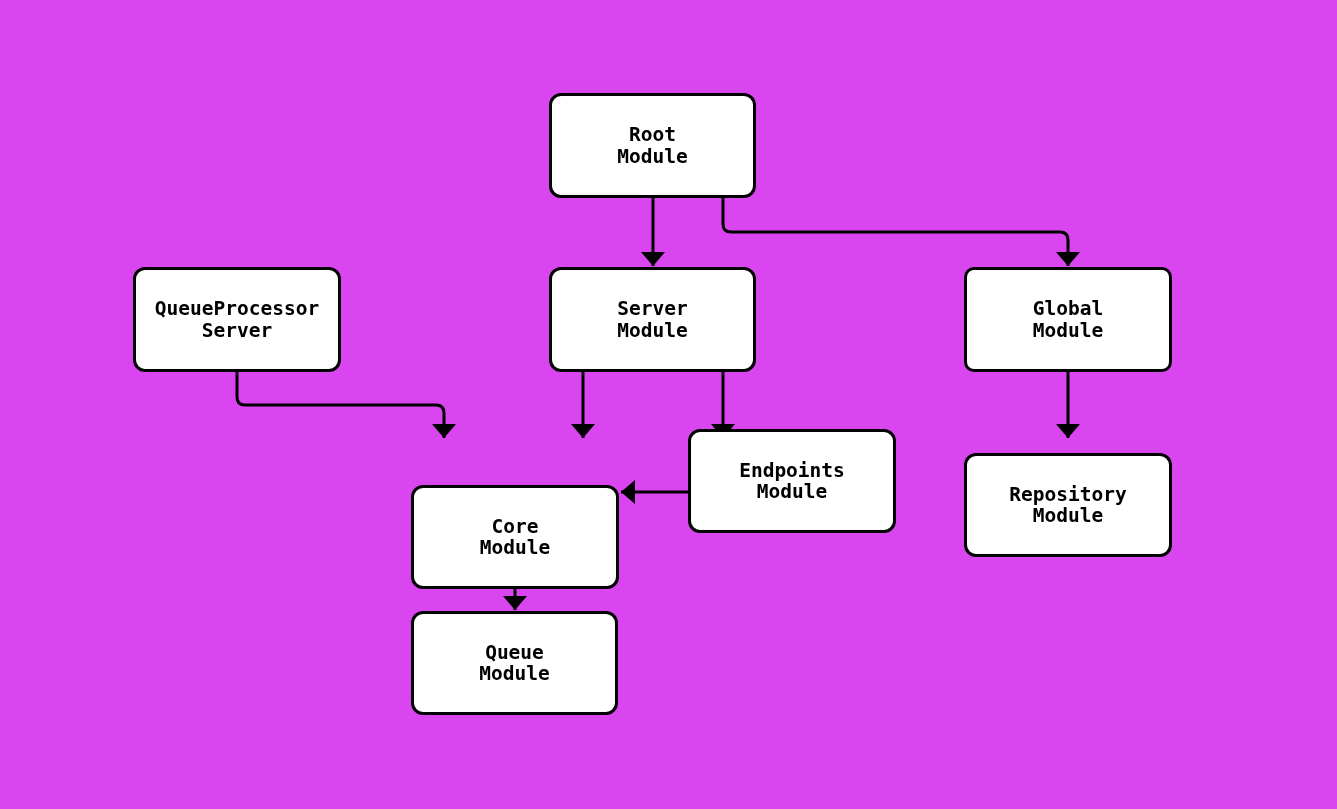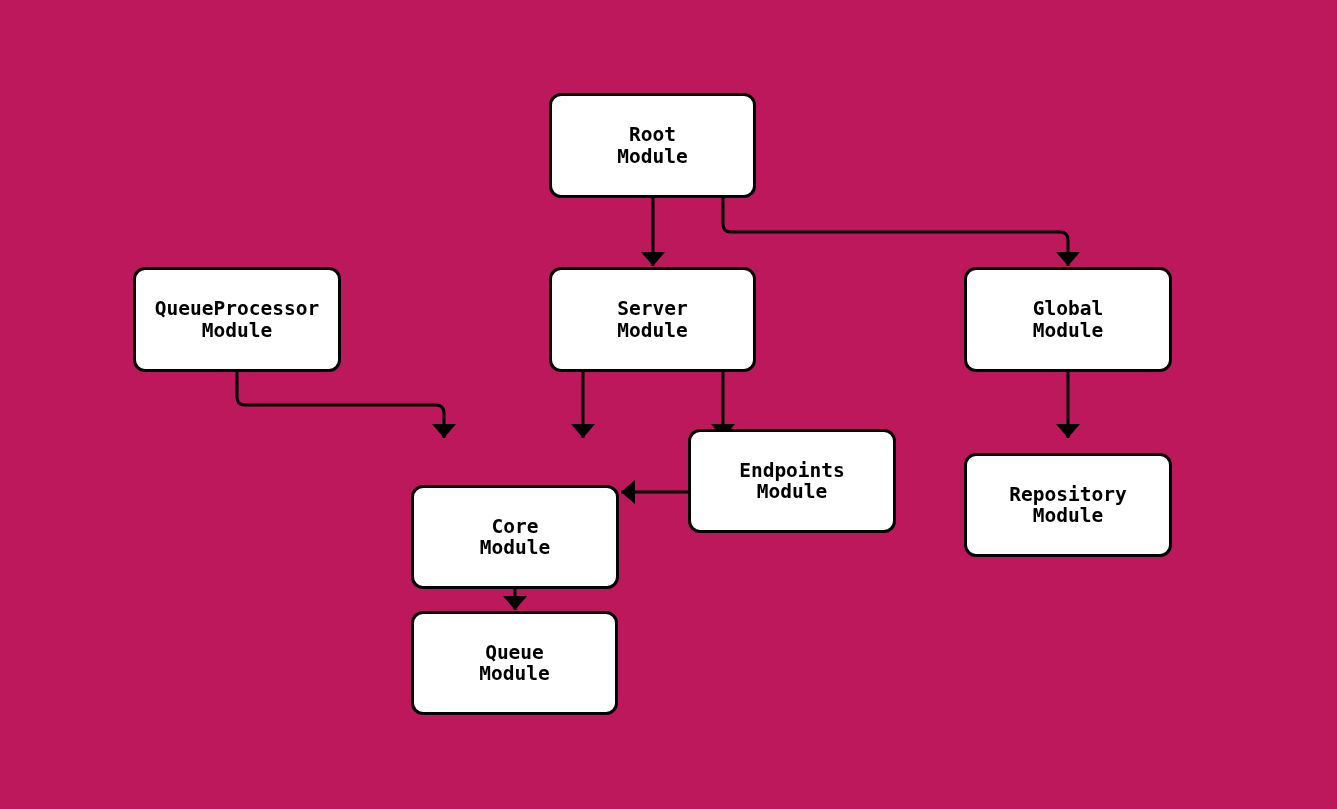--- a/index.html
+++ b/index.html
@@ -4,21 +4,21 @@
 <style>
   html, body {
     margin: 0;
     padding: 0;
     background: #ffffff;
   }
   .canvas {
     position: relative;
     width: 1337px;
     height: 809px;
-    background: #be185d;
+    background: #d946ef;
     overflow: hidden;
     font-family: "DejaVu Sans Mono", "Liberation Mono", monospace;
   }
   .edges-layer {
     position: absolute;
     left: 0;
     top: 0;
     width: 1337px;
     height: 809px;
     display: block;
@@ -81,27 +81,27 @@
         <polygon points="515,610 503,596 527,596" fill="#000000"></polygon>
       </g>
     </svg>
   <div>
       <div class="node" style="left: 549px; top: 93px; width: 207px; height: 105px; background: rgb(255, 255, 255); border-color: rgb(0, 0, 0);">
         <span class="node-label">Root
 Module</span>
       </div>
       <div class="node" style="left: 133px; top: 267px; width: 208px; height: 105px; background: rgb(255, 255, 255); border-color: rgb(0, 0, 0);">
         <span class="node-label">QueueProcessor
-Module</span>
+Server</span>
       </div>
       <div class="node" style="left: 549px; top: 267px; width: 207px; height: 105px; background: rgb(255, 255, 255); border-color: rgb(0, 0, 0); justify-content: center;">
         <span class="node-label">Server
 Module</span>
       </div>
-      <div class="node" style="left: 964px; top: 267px; width: 208px; height: 105px; background: rgb(255, 255, 255); border-color: rgb(0, 0, 0);">
+      <div class="node" style="left: 964px; top: 267px; width: 208px; height: 105px; background: rgb(255, 255, 255); border-color: rgb(0, 0, 0); border-radius: 10px;">
         <span class="node-label">Global
 Module</span>
       </div>
       <div class="node" style="left: 411px; top: 439px; width: 208px; height: 104px; background: rgb(255, 255, 255); border-color: rgb(0, 0, 0); margin-top: 46px;">
         <span class="node-label">Core
 Module</span>
       </div>
       <div class="node" style="left: 688px; top: 429px; width: 208px; height: 104px; background: rgb(255, 255, 255); border-color: rgb(0, 0, 0);">
         <span class="node-label">Endpoints
 Module</span>

